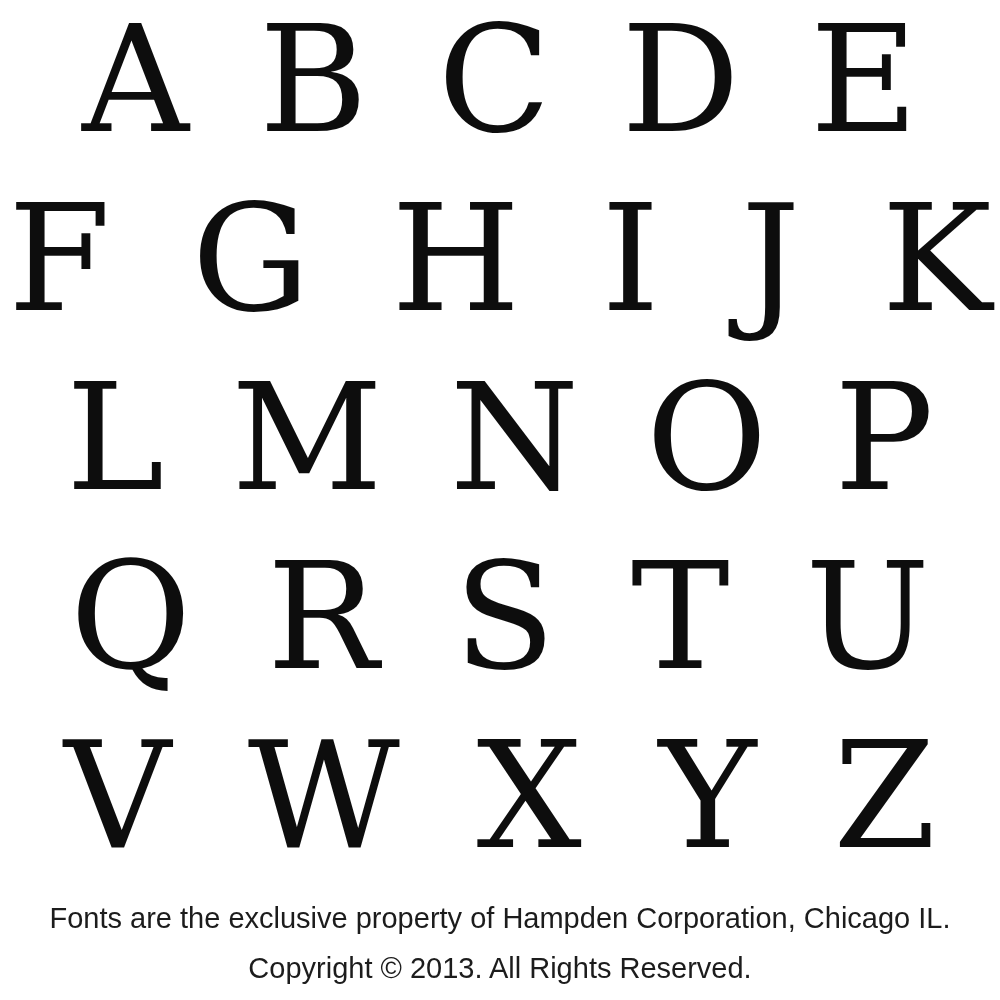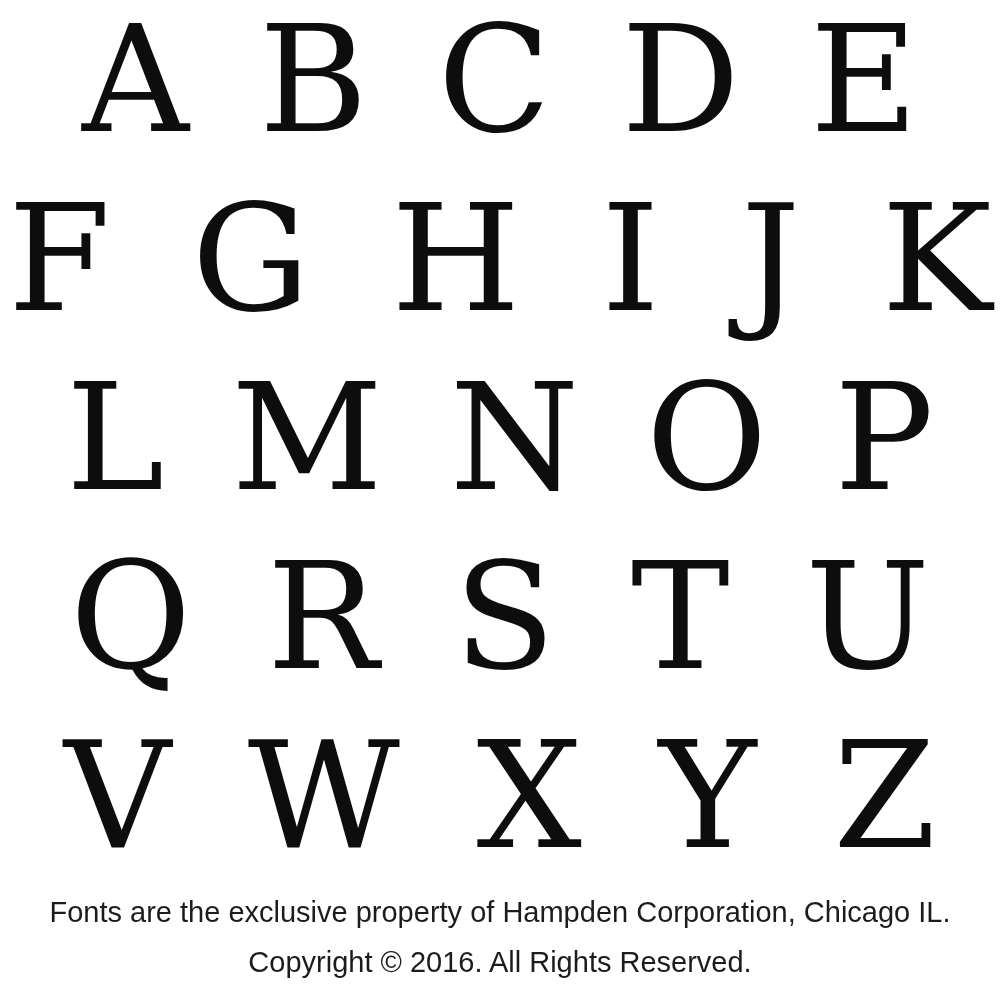--- a/index.html
+++ b/index.html
@@ -46,20 +46,21 @@
   .row-5 { padding: 0 64px; }
   .footer-line {
     position: absolute;
     left: 0;
     width: 1000px;
     text-align: center;
     font-family: "Liberation Sans", sans-serif;
     font-size: 29px;
     color: #1c1c1c;
     line-height: 1.1;
+    margin-top: 6px;
   }
   .footer-line-1 { top: 897px; }
   .footer-line-2 { top: 947px; }
 </style>
 </head>
 <body>
 
 <div class="chart">
 
   <div class="letters-area">
@@ -102,15 +103,15 @@
       <span>W</span>
       <span>X</span>
       <span>Y</span>
       <span>Z</span>
     </div>
 
   </div>
 
   <div class="footer-line footer-line-1">Fonts are the exclusive property of Hampden Corporation, Chicago IL.</div>
 
-  <div class="footer-line footer-line-2">Copyright © 2016. All Rights Reserved.</div>
+  <div class="footer-line footer-line-2">Copyright © 2013. All Rights Reserved.</div>
 
 </div>
 
 </body></html>

